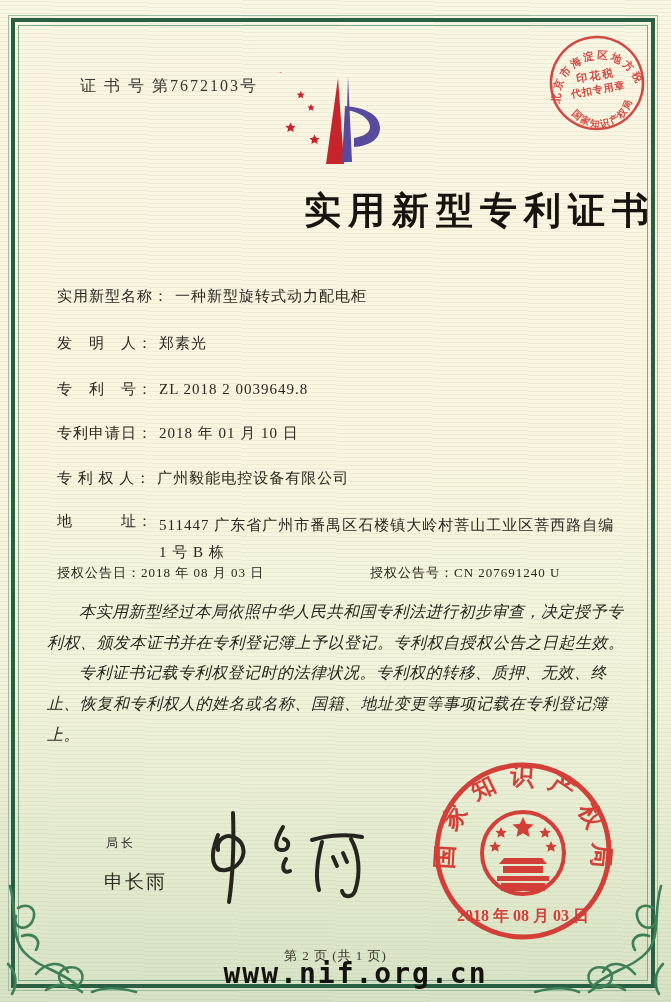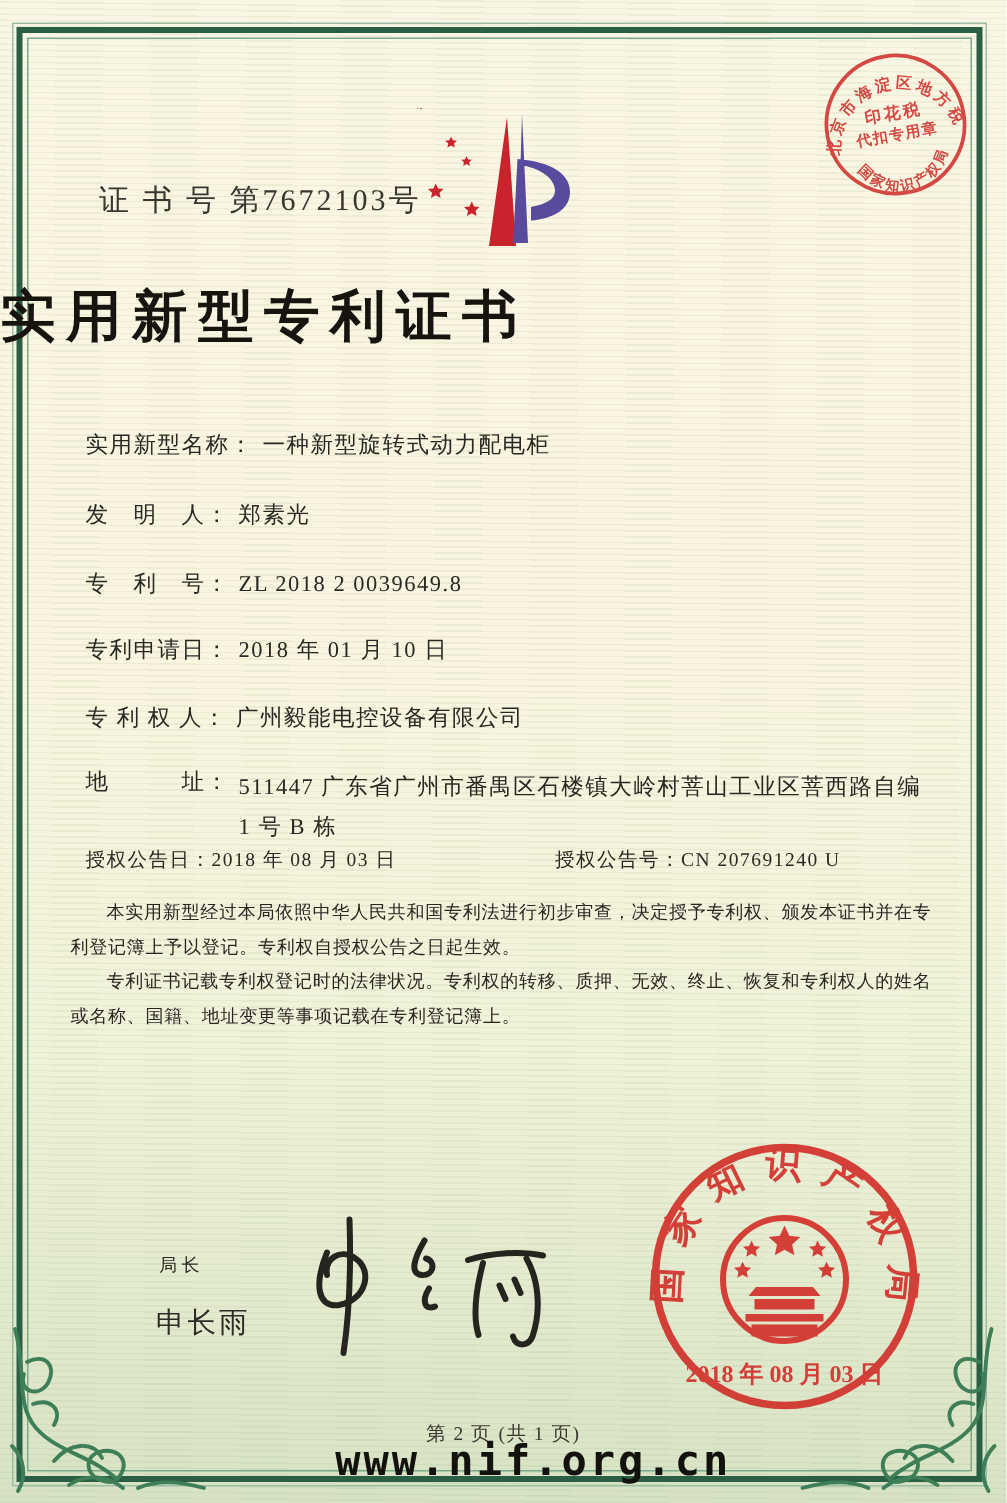--- a/index.html
+++ b/index.html
@@ -16,41 +16,41 @@
     background:
       repeating-linear-gradient(0.6deg,
         rgba(148,176,128,0.13) 0px, rgba(148,176,128,0.13) 1px,
         transparent 1px, transparent 4px);
   }
   
   .frame-outer  { position:absolute; left:8px;  right:13px; top:15px; bottom:11px; border:1px solid #9cbda5; }
   .frame-main   { position:absolute; left:11px; right:16px; top:18px; bottom:14px; border:4px solid #2a5f43; }
   .frame-thin   { position:absolute; left:18px; right:23px; top:25px; bottom:21px; border:1px solid #7ca98c; }
 
-  .cert-no { position:absolute; left:66px; top:76px; font-size:20px; letter-spacing:2px; color:#3a362f;margin-top:44px; }
+  .cert-no { position:absolute; left:80px; top:76px; font-size:16px; letter-spacing:2px; color:#3a362f; }
 
   .logo { position:absolute; left:278px; top:72px; }
 
   .title {
-    position:absolute; left:0; right:15px; top:186px; text-align:left;
+    position:absolute; left:0; right:15px; top:186px; text-align:right;
     font-size:37px; font-weight:bold; letter-spacing:7px; color:#17130e;
   }
 
   .fields { position:absolute; left:57px; top:283px; width:575px; font-size:15px; color:#2b2722; }
   .field-row { position:absolute; left:0; white-space:nowrap; letter-spacing:1px; }
   .field-row .value { margin-left:6px; }
   .field-row.wrap { white-space:normal; }
   .field-row.wrap .value { display:inline-block; vertical-align:top; width:458px; line-height:1.8; margin-left:6px; }
 
   .grant-row { position:absolute; left:57px; top:564px; width:575px; font-size:13px; color:#2b2722; letter-spacing:1px; }
   .grant-no { position:absolute; left:313px; top:0; white-space:nowrap; }
 
   .paragraphs {
     position:absolute; left:47px; top:597px; width:582px;
-    font-size:12px; line-height:1.92; color:#2a2620; letter-spacing:0.5px;
+    font-size:16px; line-height:1.92; color:#2a2620; font-style:italic; letter-spacing:0.5px;
   }
   .paragraphs p { text-indent:2em; }
 
   .sign-title { position:absolute; left:106px; top:835px; font-size:12px; letter-spacing:3px; color:#2e2a24; font-family:"Liberation Sans","DejaVu Sans",sans-serif; }
   .sign-name  { position:absolute; left:104px; top:869px; font-size:19px; letter-spacing:2px; color:#2e2a24; font-family:"Liberation Sans","DejaVu Sans",sans-serif; }
 
   .signature-svg { position:absolute; left:188px; top:805px; }
 
   .seal-svg  { position:absolute; left:411px; top:761px; opacity:0.93; }
   .stamp-svg { position:absolute; left:541px; top:31px; opacity:0.88; }

